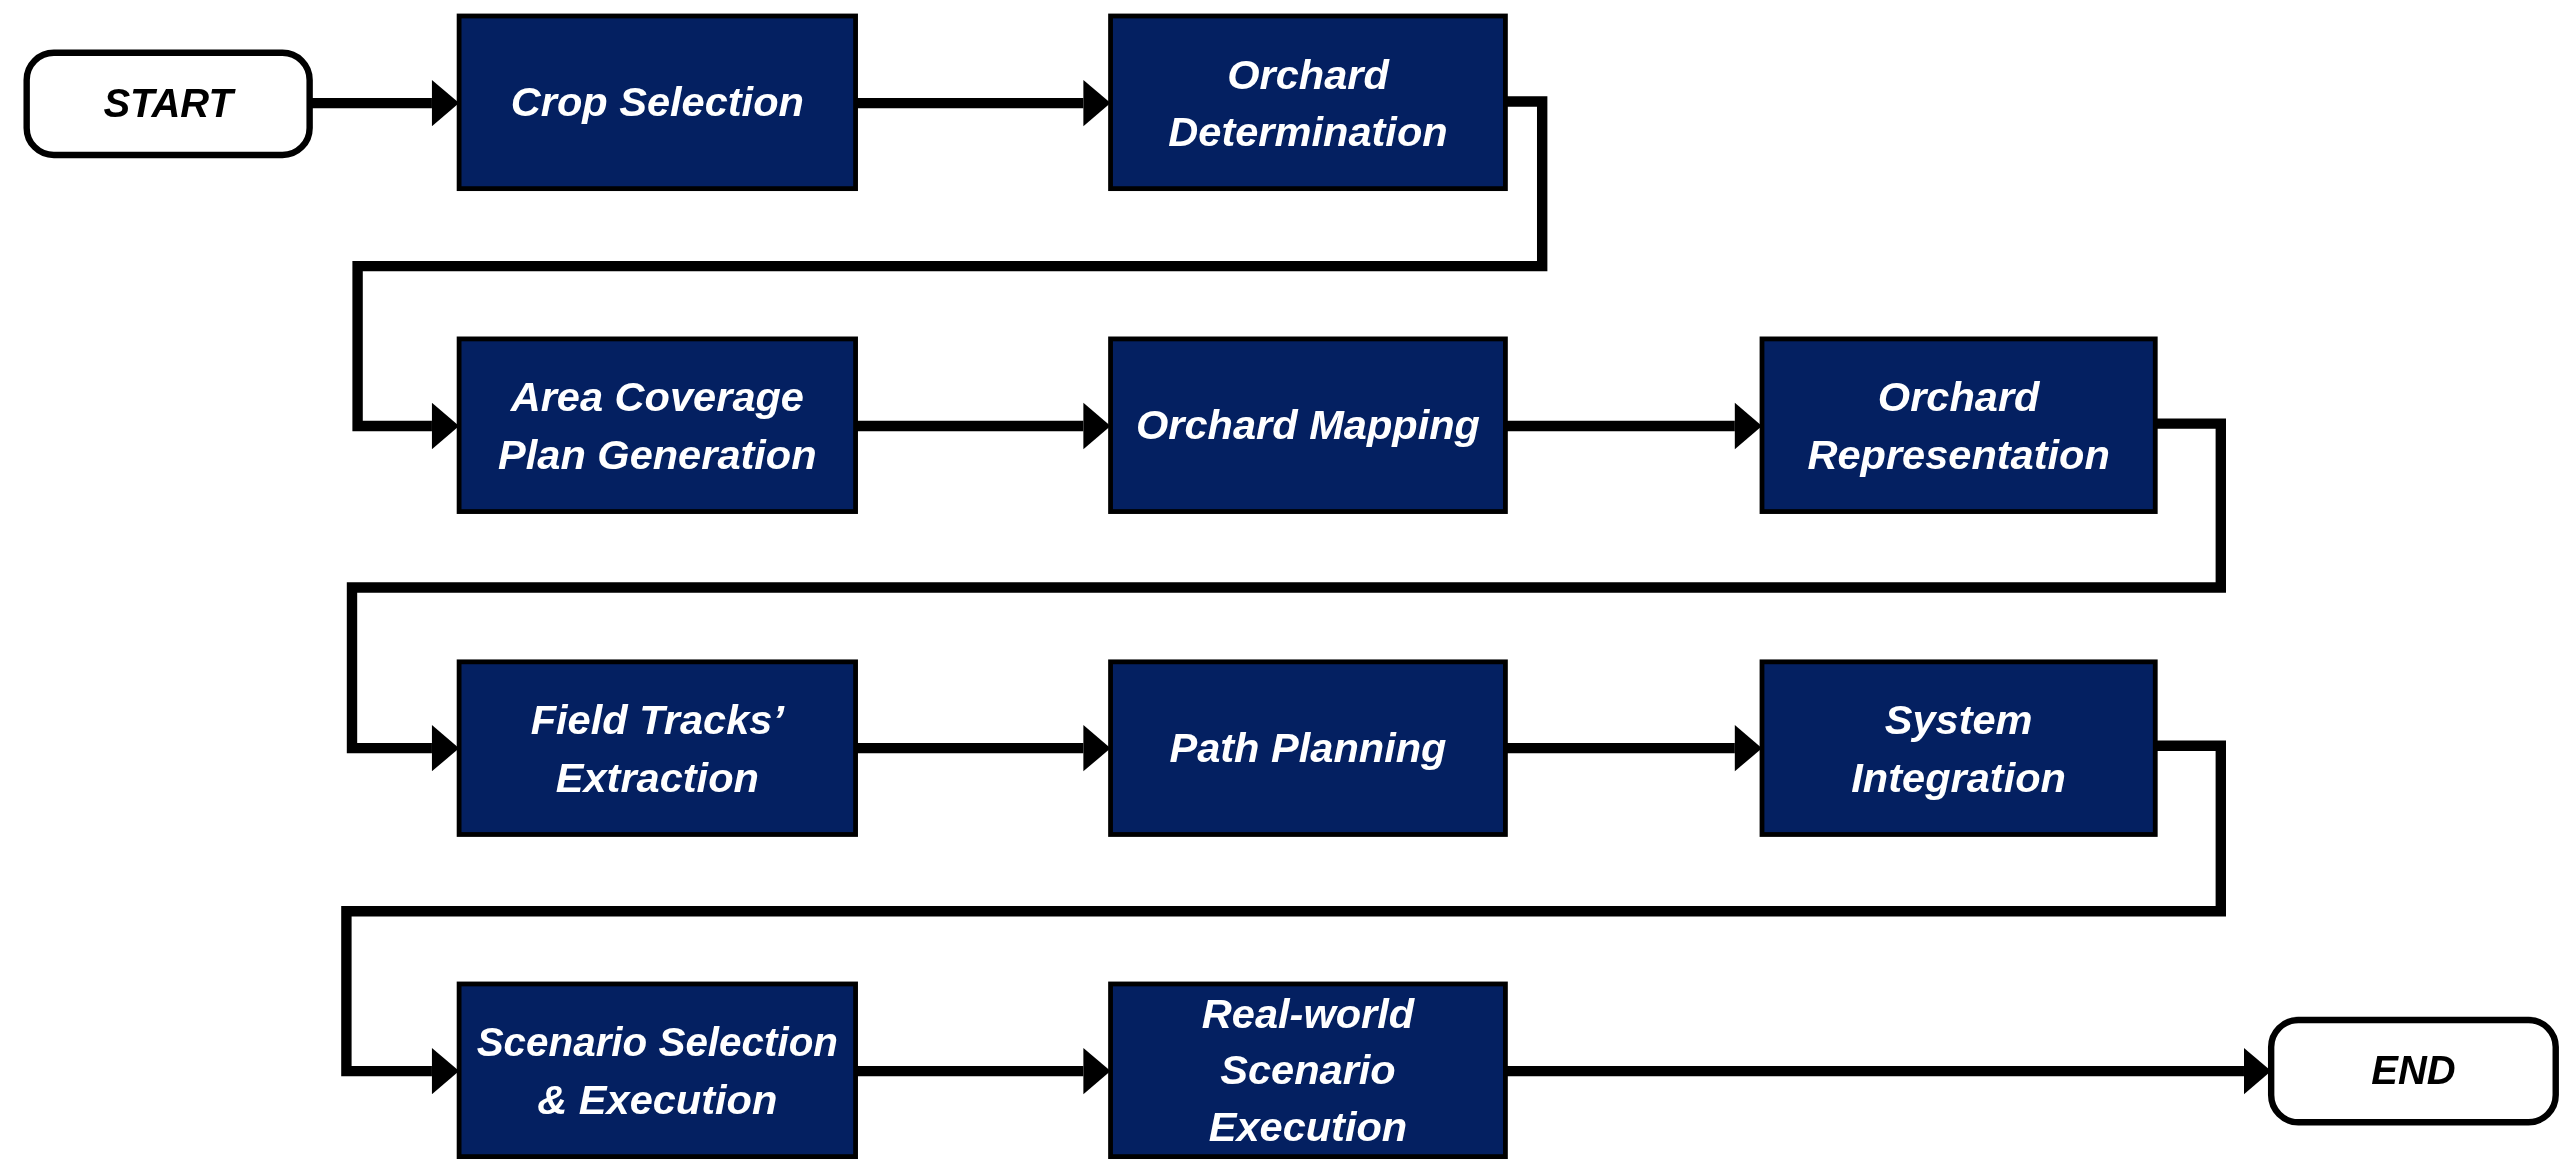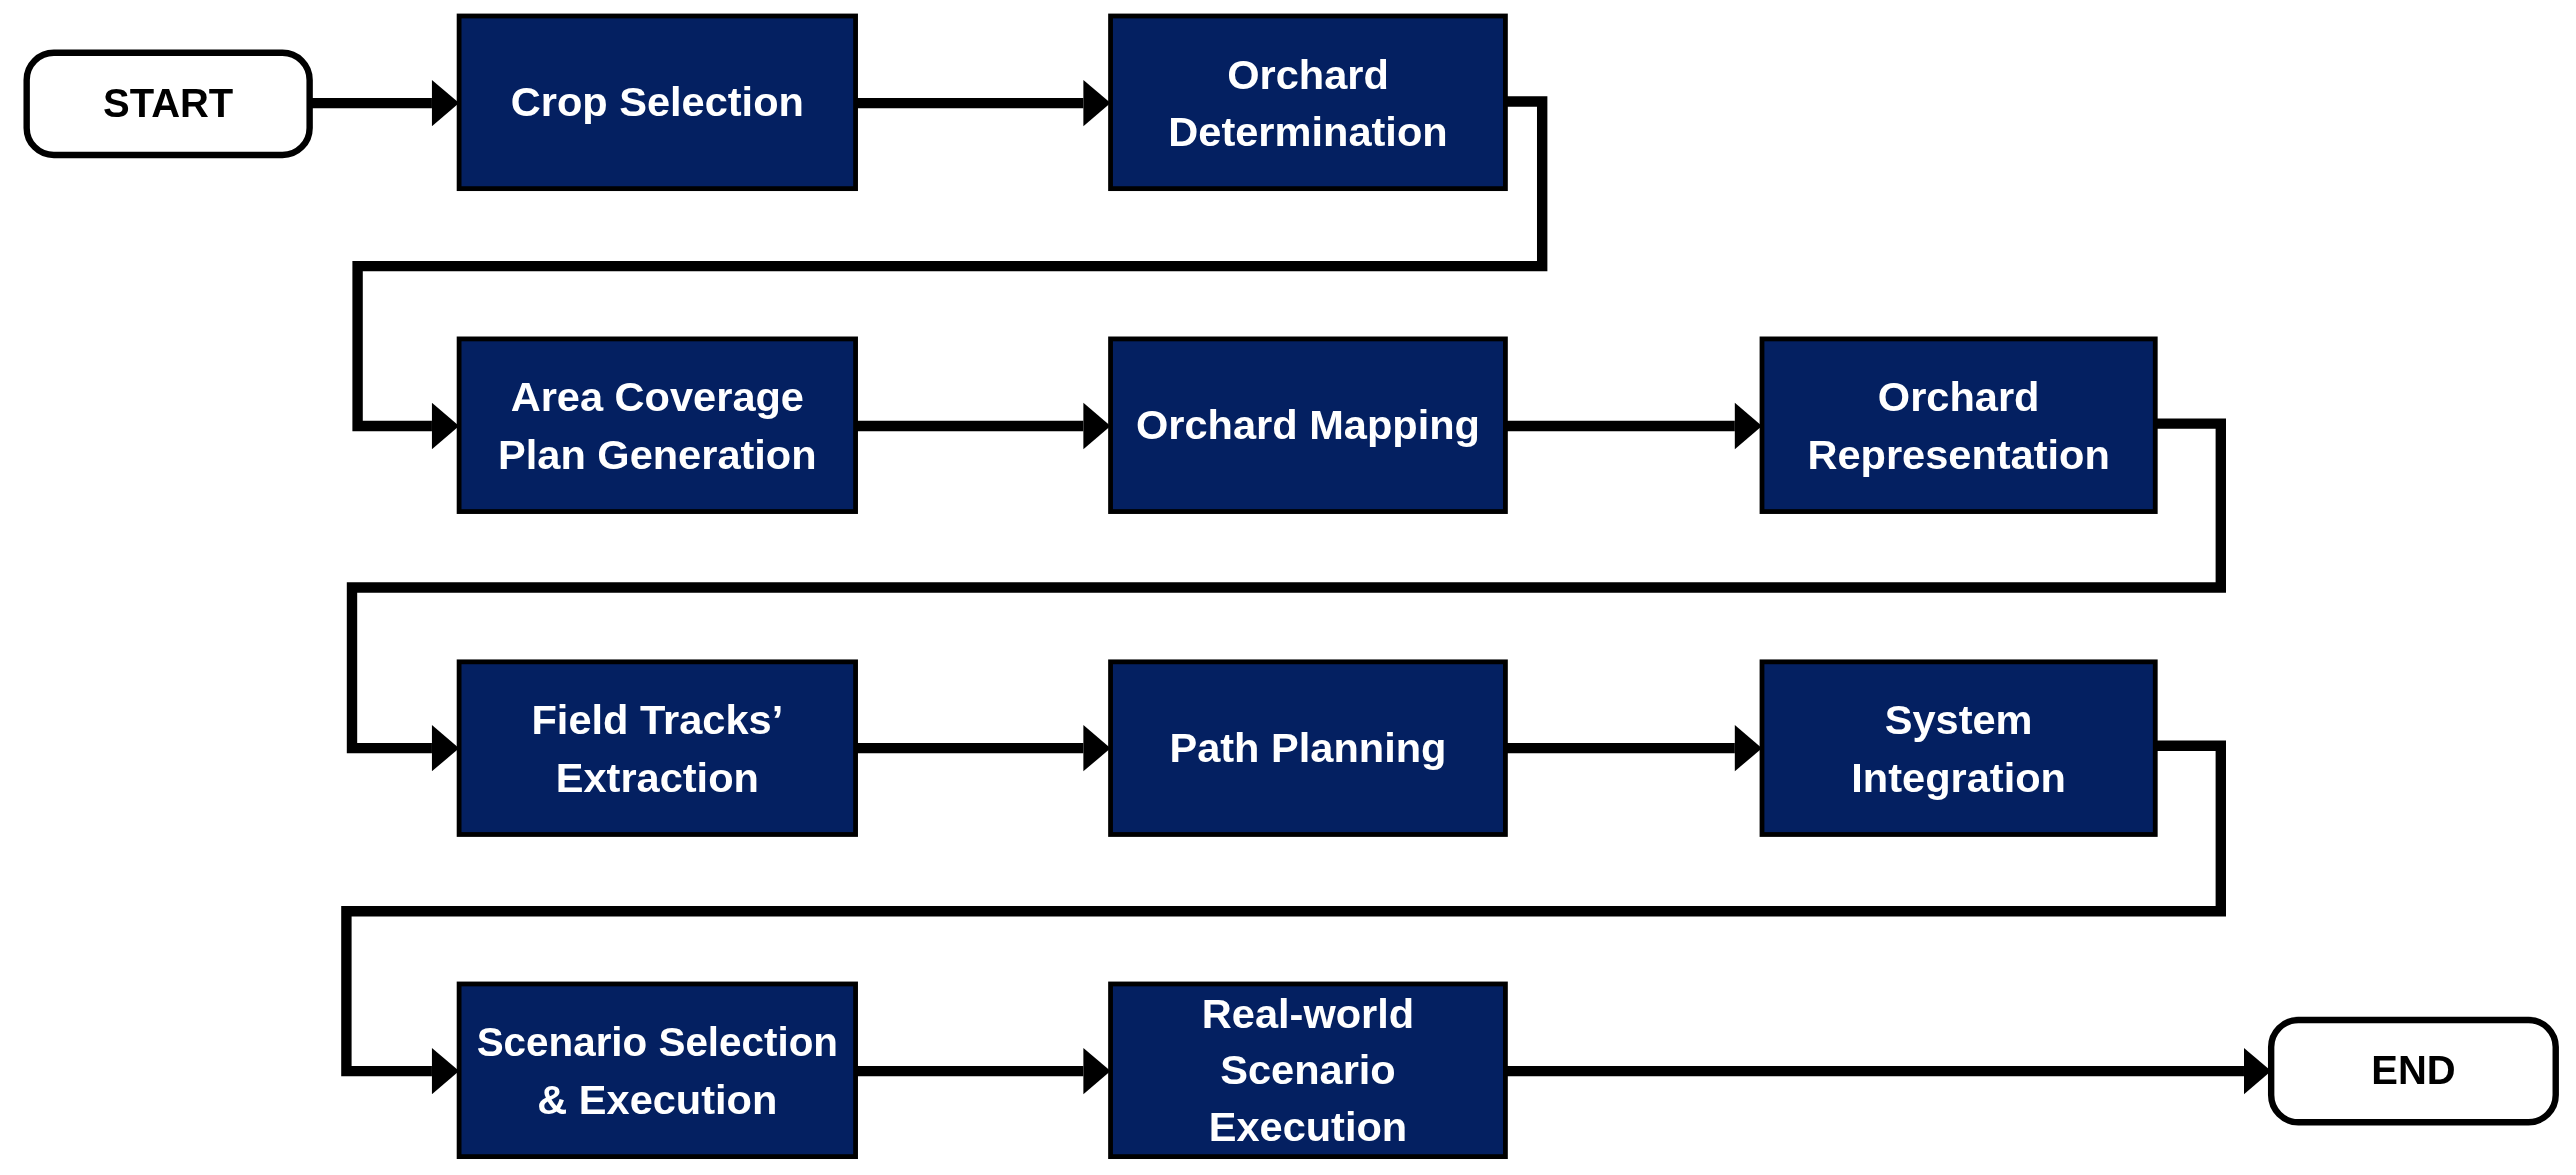--- a/index.html
+++ b/index.html
@@ -11,20 +11,21 @@
     width: 2576px;
     height: 1175px;
     font-family: "Liberation Sans", sans-serif;
     overflow: hidden;
   }
   #flowchart-root {
     position: relative;
     width: 2576px;
     height: 1175px;
     background: #ffffff;
+    font-style: italic;
   }
   svg#flow-svg {
     position: absolute;
     top: 0;
     left: 0;
     width: 2576px;
     height: 1175px;
     display: block;
   }
   .node-process-rect {

